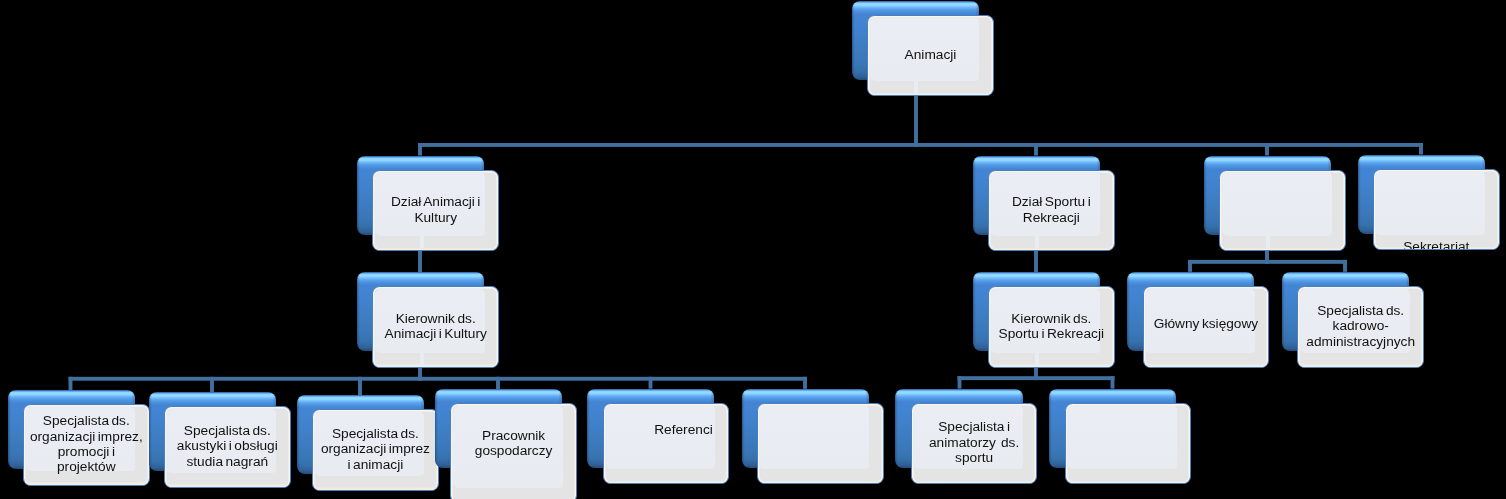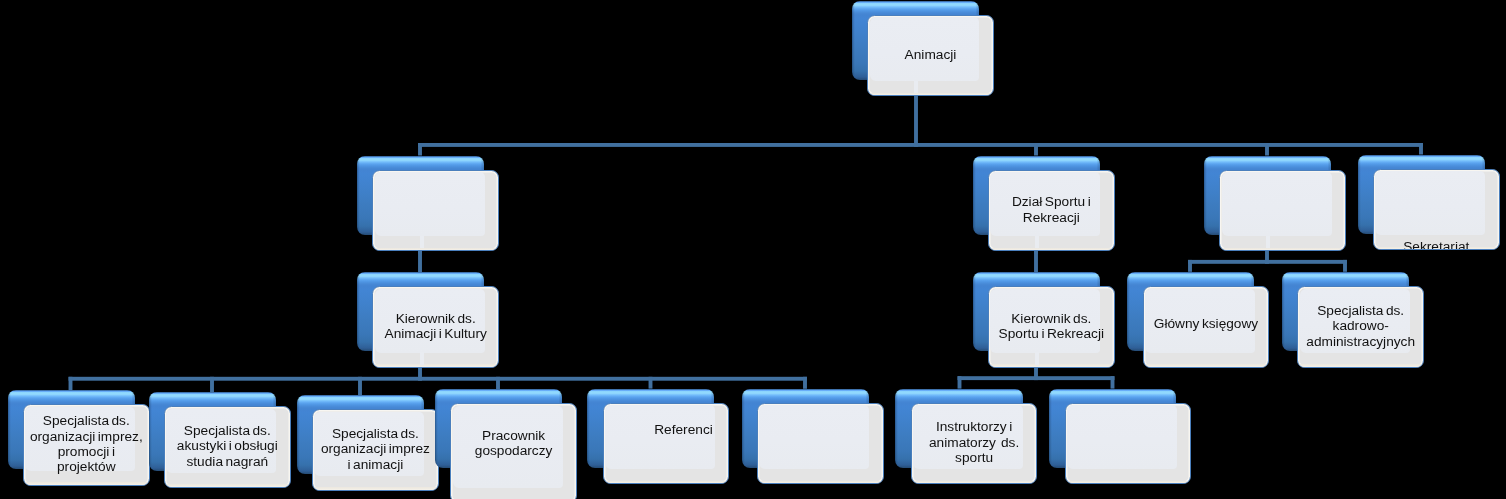--- a/index.html
+++ b/index.html
@@ -73,20 +73,22 @@
         <div class="stripe" style="left: 46.2px; height: 12.6px;"></div>
         <div class="label" style="top: 30.975px;">Animacji</div>
       </div>
     </div>
     <div class="node" style="left: 0px; top: 0px;">
       <div class="shadow" style="left: 357px; top: 155.6px; width: 127.2px; height: 79.4px;"></div>
       <div class="card" style="left: 372.4px; top: 169.9px; width: 126.6px; height: 81.4px;">
         <div class="gloss"></div>
         <div class="cream"></div>
         <div class="stripe" style="left: 46.2px; height: 12.6px;"></div>
+        <div class="label" style="top: 23.25px;">Dział Animacji i
+Kultury</div>
       </div>
     </div>
     <div class="node" style="left: 0px; top: 0px;">
       <div class="shadow" style="left: 972.6px; top: 155.6px; width: 127.2px; height: 79.4px;"></div>
       <div class="card" style="left: 988px; top: 169.9px; width: 126.6px; height: 81.4px;">
         <div class="gloss"></div>
         <div class="cream"></div>
         <div class="stripe" style="left: 46.2px; height: 12.6px;"></div>
         <div class="label" style="top: 23.25px;">Dział Sportu i
 Rekreacji</div>
@@ -199,21 +201,21 @@
       <div class="card" style="left: 757.1px; top: 403.1px; width: 126.6px; height: 81.4px;">
         <div class="gloss"></div>
         <div class="cream"></div>
       </div>
     </div>
     <div class="node" style="left: 0px; top: 0px;">
       <div class="shadow" style="left: 895.4px; top: 388.6px; width: 127.2px; height: 79.4px;"></div>
       <div class="card" style="left: 910.8px; top: 402.9px; width: 126.6px; height: 81.4px;">
         <div class="gloss"></div>
         <div class="cream"></div>
-        <div class="label" style="top: 15.525px;">Instruktorzy i
+        <div class="label" style="top: 15.525px;">Specjalista i
 animatorzy  ds.
 sportu</div>
       </div>
     </div>
     <div class="node" style="left: 0px; top: 0px;">
       <div class="shadow" style="left: 1049.3px; top: 388.6px; width: 127.2px; height: 79.4px;"></div>
       <div class="card" style="left: 1064.7px; top: 402.9px; width: 126.6px; height: 81.4px;">
         <div class="gloss"></div>
         <div class="cream"></div>
       </div>

